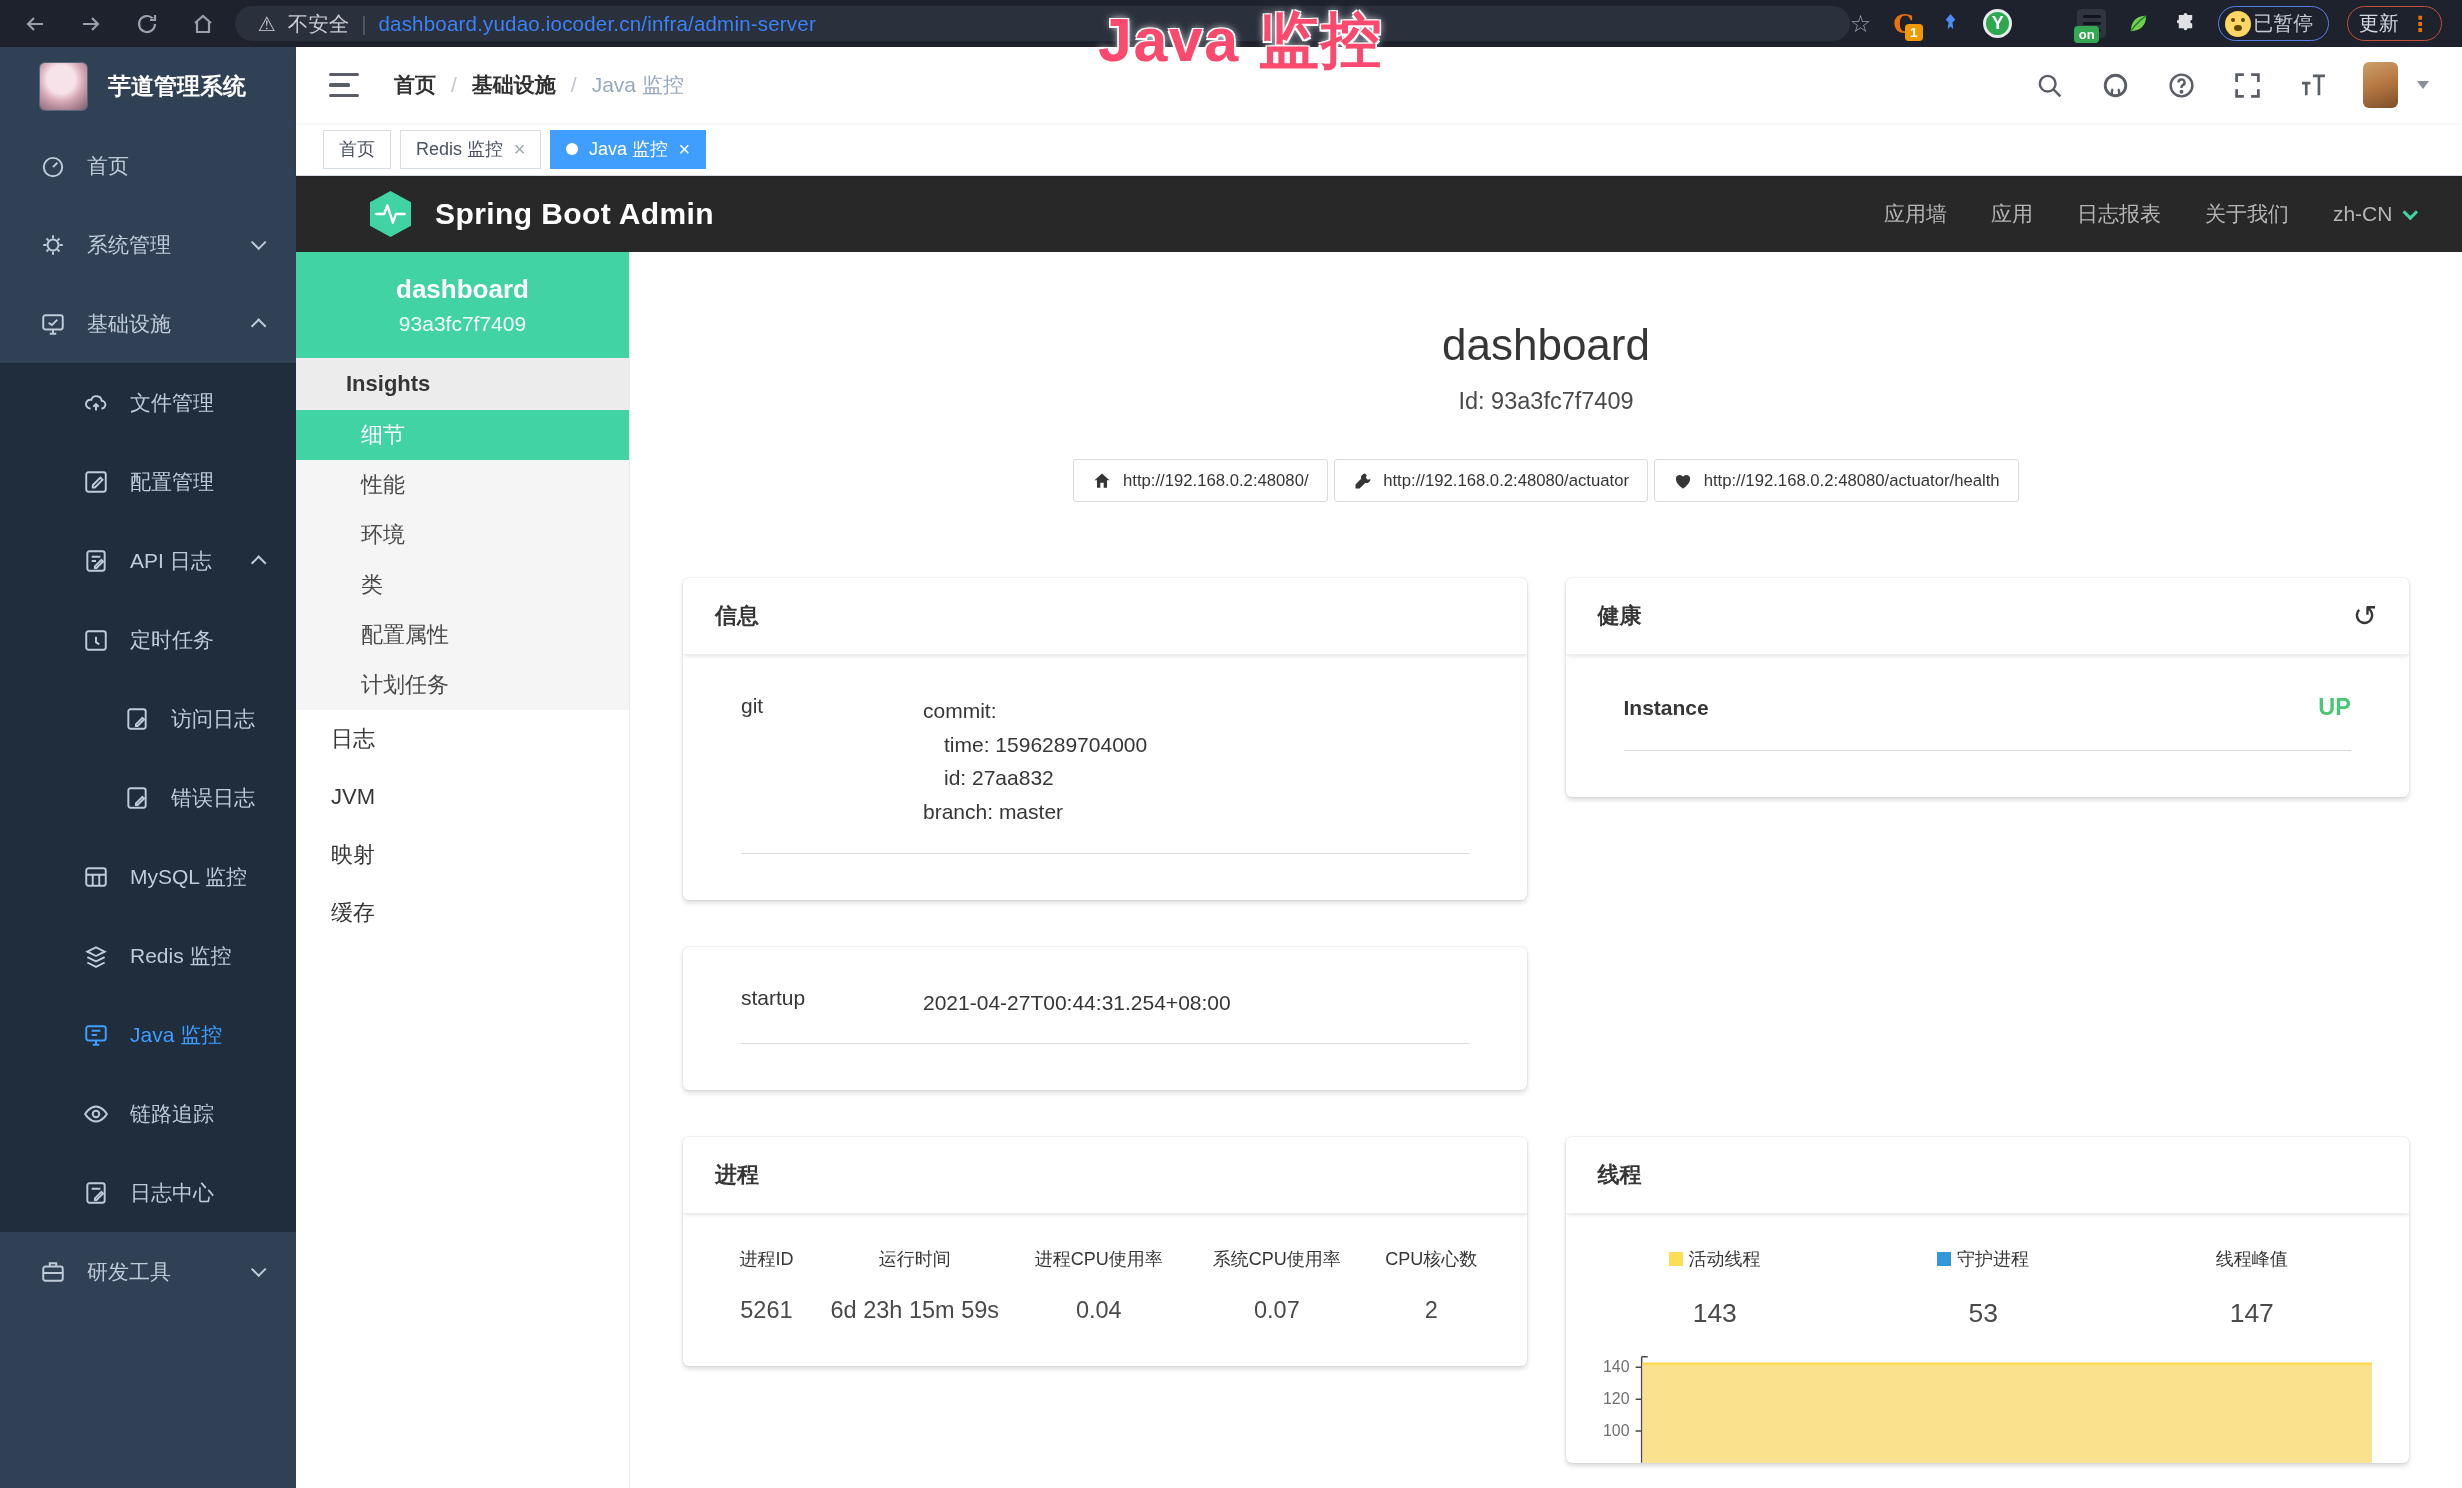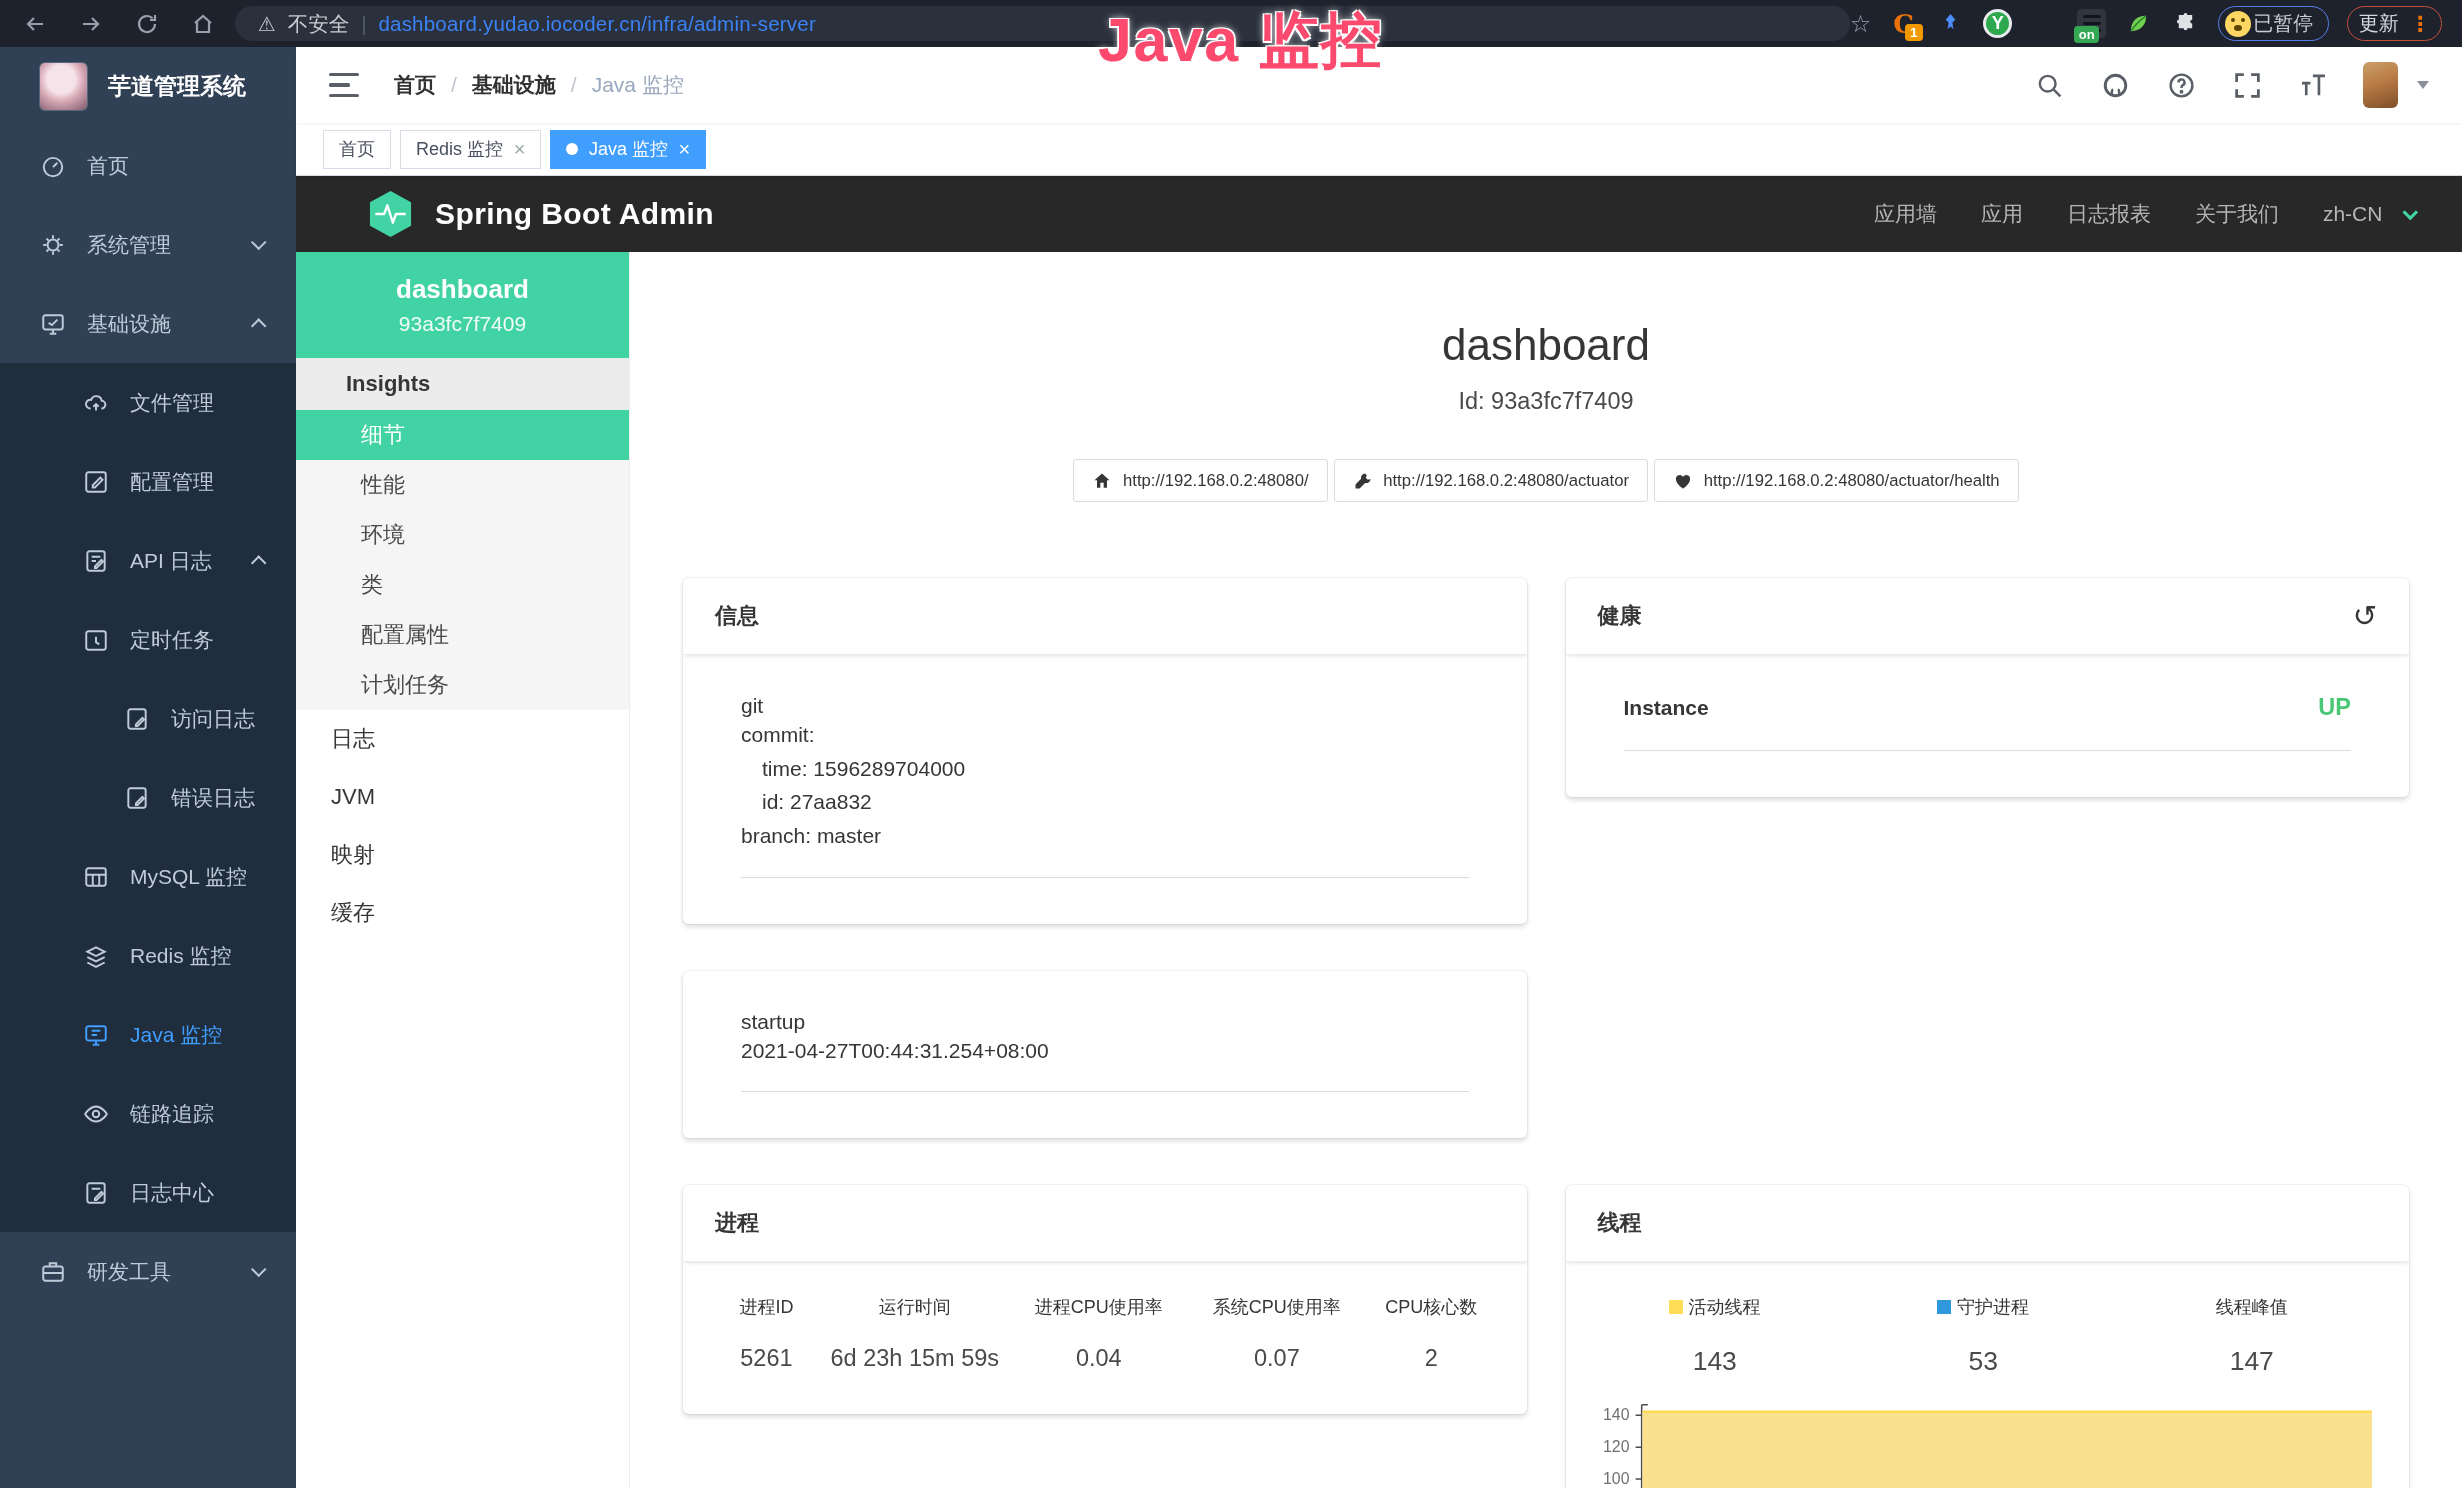--- a/index.html
+++ b/index.html
@@ -84,21 +84,21 @@
   .tab.active { background:#409eff; border-color:#409eff; color:#fff; }
   .tab.active .close { color:#fff; }
 
   
   .sba { flex:1; display:flex; flex-direction:column; min-height:0; }
   .sba-nav { height:76px; flex-shrink:0; background:#282828; display:flex; align-items:center; padding:0 46px 0 70px; }
   .brand { display:flex; align-items:center; gap:20px; color:#fff; font-size:30px; font-weight:700; letter-spacing:0.4px; }
   .brand svg { width:49px; height:52px; }
   .sba-links { margin-left:auto; display:flex; align-items:center; gap:44px; font-size:21px; color:#b5b5b5; }
   .sba-link { cursor:pointer; }
-  .locale { display:flex; align-items:center; gap:23px; cursor:pointer; }
+  .locale { display:flex; align-items:center; gap:13px; cursor:pointer; }
   .chev-green { width:10.6px; height:10.6px; border-right:3px solid #42d3a5; border-bottom:3px solid #42d3a5; transform:rotate(45deg) translate(-1.5px,-1.5px); }
 
   .sba-body { flex:1; display:flex; min-height:0; background:#f9a8d4;justify-content:flex-end; }
   .sba-side { width:334px; flex-shrink:0; border-right:0.8px solid #ededed; background:#fff; }
   .sba-side-head { height:106px; background:#42d3a5; color:#fff; display:flex; flex-direction:column; align-items:center; justify-content:center; gap:7.6px; }
   .sba-side-head .name { font-size:26px; font-weight:700; }
   .sba-side-head .id { font-size:21px; opacity:.92; }
   .insights { height:52px; background:#ececec; display:flex; align-items:center; padding-left:50px; font-size:22px; font-weight:700; color:#363636; }
   .sba-item { height:50px; background:#f5f5f5; display:flex; align-items:center; padding-left:65px; font-size:22px; color:#4a4a4a; cursor:pointer; }
   .sba-item.active { background:#42d3a5; color:#fff; }
@@ -109,21 +109,21 @@
   .page-id { text-align:center; font-size:23.5px; color:#4a4a4a; margin-top:18px; }
   .links-row { display:flex; justify-content:center; gap:6px; margin-top:44px; }
   .link-btn { display:flex; align-items:center; gap:10.6px; border:0.8px solid #dbdbdb; border-radius:3px; background:#fff; padding:10.6px 18px; font-size:16.7px; color:#363636; cursor:pointer; }
   .link-btn svg { width:20px; height:20px; }
 
   .cards { display:grid; grid-template-columns:1fr 1fr; column-gap:39px; row-gap:47px; margin-top:76px; align-items:start; }
   .card { background:#fff; border-radius:6px; box-shadow:0 2.3px 5.3px rgba(10,10,10,.14), 0 0 0 0.8px rgba(10,10,10,.05); overflow:hidden; }
   .card-head { display:flex; align-items:center; padding:23px 32px; font-size:22px; font-weight:700; color:#363636; border-bottom:0.8px solid #ededed; box-shadow:0 2.3px 3.8px -1.5px rgba(10,10,10,.12); position:relative; }
   .hist { margin-left:auto; font-size:29px; font-weight:400; color:#363636; font-family:"DejaVu Sans",sans-serif; cursor:pointer; line-height:1; }
   .card-body { padding:39px 58px 46px; font-size:21px; color:#363636; }
-  .kv-row { display:flex; border-bottom:0.8px solid #dbdbdb; padding-bottom:24px;flex-direction:column; }
+  .kv-row { display:flex; border-bottom:0.8px solid #dbdbdb; padding-bottom:24px; }
   .kv-key { width:182px; flex-shrink:0; }
   .kv-val { flex:1; line-height:1.6; }
   .kv-val .ind { padding-left:21px; }
   .hrow { display:flex; justify-content:space-between; align-items:center; border-bottom:0.8px solid #dbdbdb; padding-bottom:29px; }
   .hkey { font-weight:600; color:#363636; }
   .hup { color:#48c774; font-weight:700; font-size:23.5px; }
 
   .ptable { padding:33px 30px 42px; }
   .prow { display:flex; text-align:center; }
   .prow > div:nth-child(1){ flex:.9; } .prow > div:nth-child(2){ flex:1.6; }

